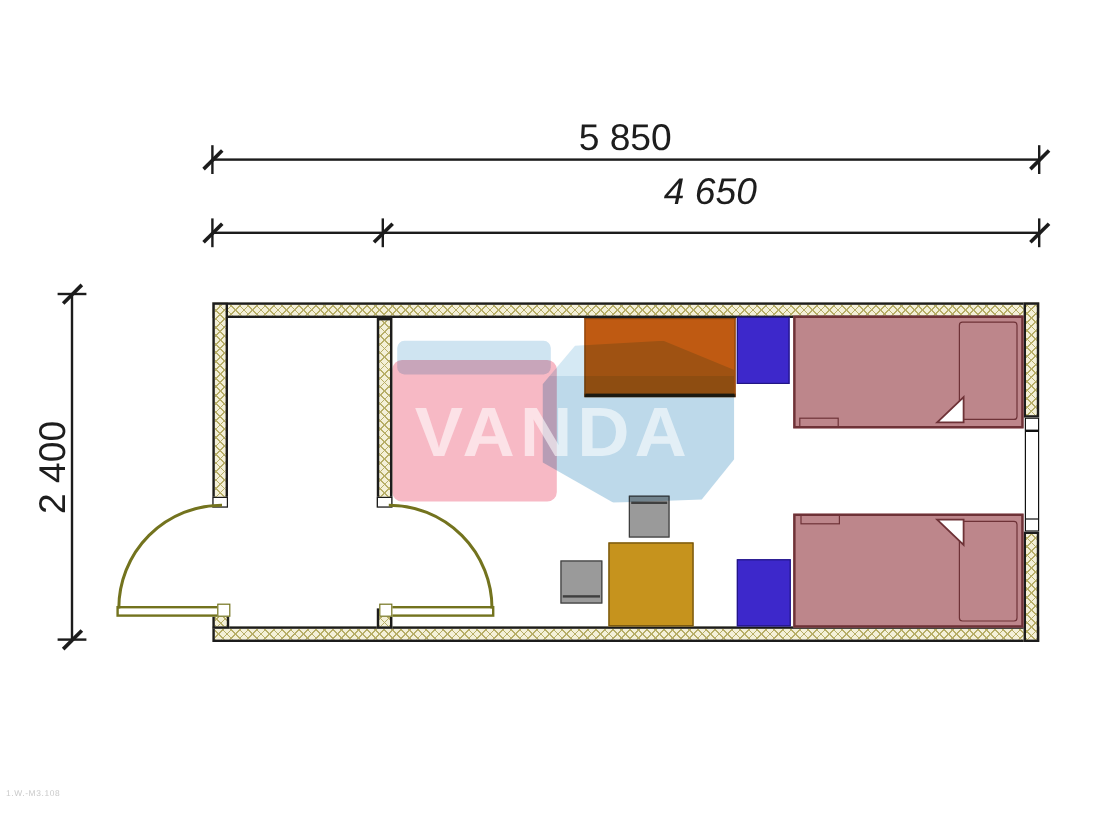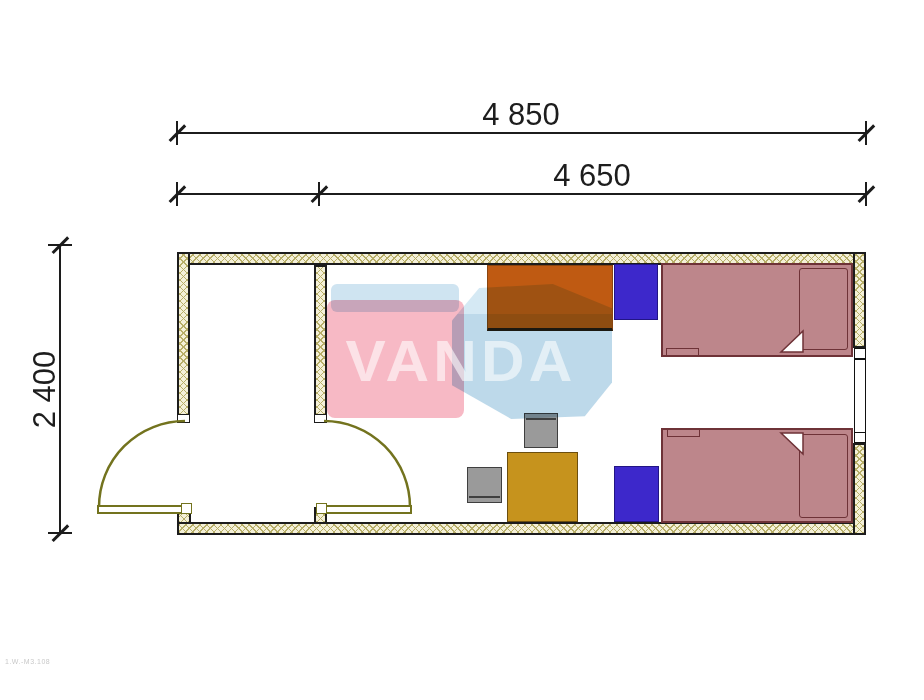--- a/index.html
+++ b/index.html
@@ -54,28 +54,28 @@
 
   .drawing-code{position:absolute;font-size:7px;color:#c9c9c9;letter-spacing:0.5px;}
 
   svg.overlay{position:absolute;left:0;top:0;pointer-events:none;}
 </style>
 </head>
 <body>
 
 <div id="canvas">
 
-  <div class="dimlabel" style="left:431px;top:99px;width:180px;">4 850</div>
+  <div class="dimlabel" style="left:431px;top:99px;width:180px;">5 850</div>
   <div class="dimline h" style="left:177px;top:132px;width:689px;"></div>
   <div class="tickstub-v" style="left:176px;top:121px;"></div>
   <div class="tickslash" style="left:176px;top:122px;"></div>
   <div class="tickstub-v" style="left:865px;top:121px;"></div>
   <div class="tickslash" style="left:865px;top:122px;"></div>
 
-  <div class="dimlabel" style="left:502px;top:160px;width:180px;">4 650</div>
+  <div class="dimlabel" style="left:502px;top:144px;width:180px;font-style:italic;">4 650</div>
   <div class="dimline h" style="left:177px;top:193px;width:689px;"></div>
   <div class="tickstub-v" style="left:176px;top:182px;"></div>
   <div class="tickslash" style="left:176px;top:183px;"></div>
   <div class="tickstub-v" style="left:318px;top:182px;"></div>
   <div class="tickslash" style="left:318px;top:183px;"></div>
   <div class="tickstub-v" style="left:865px;top:182px;"></div>
   <div class="tickslash" style="left:865px;top:183px;"></div>
 
   <div class="dimlabel rot" style="left:-46px;top:374px;width:180px;">2 400</div>
   <div class="dimline v" style="left:59px;top:245px;height:288px;"></div>

